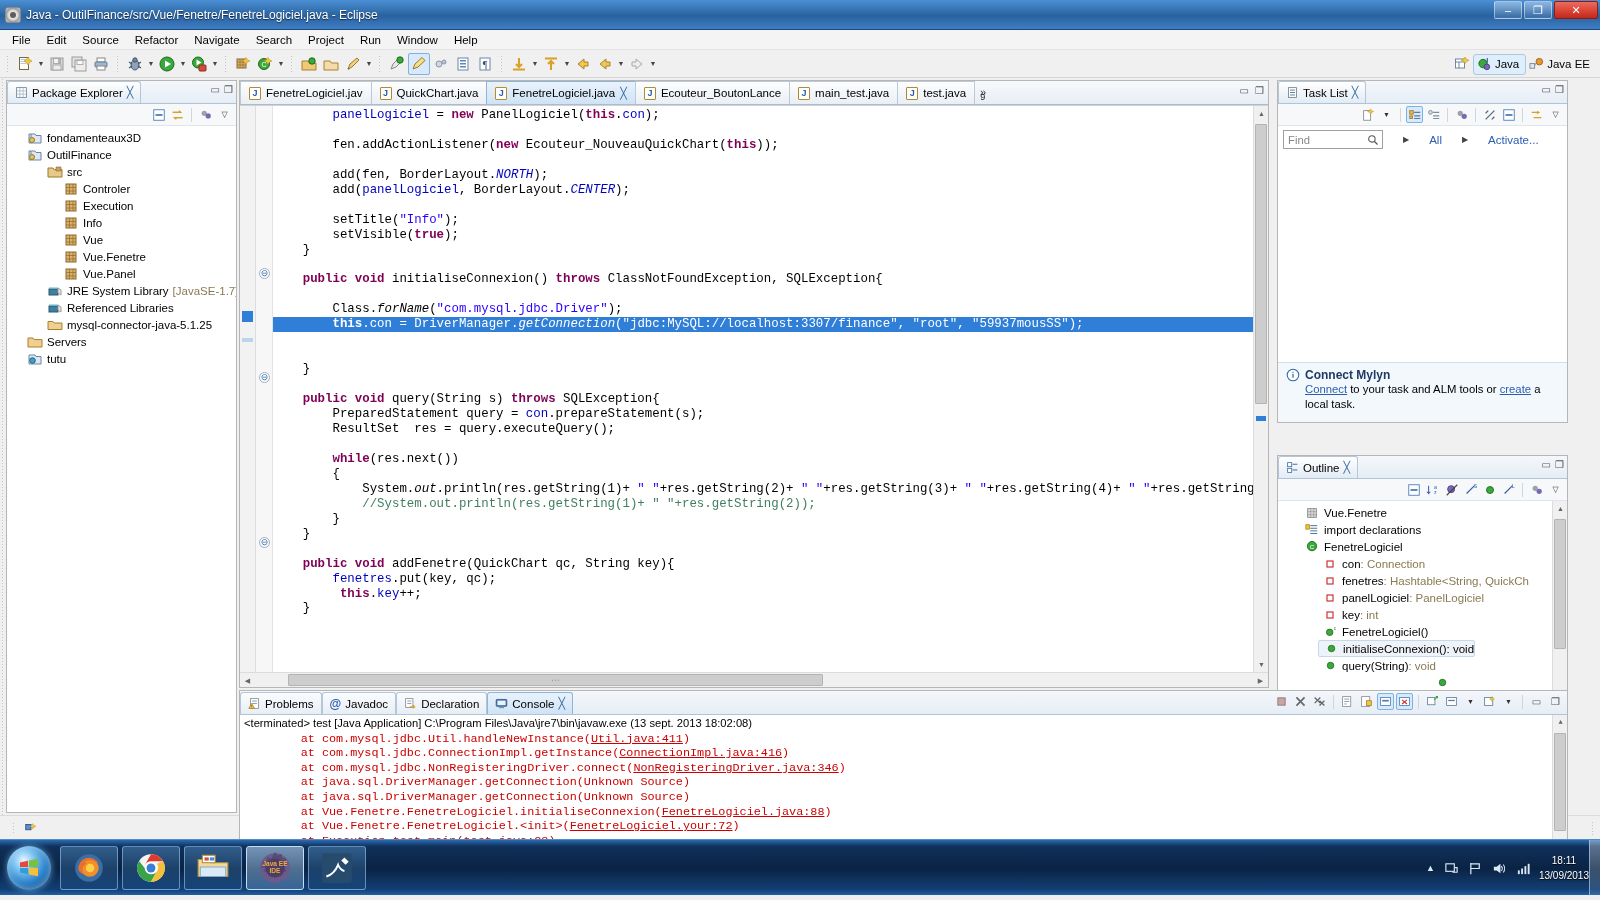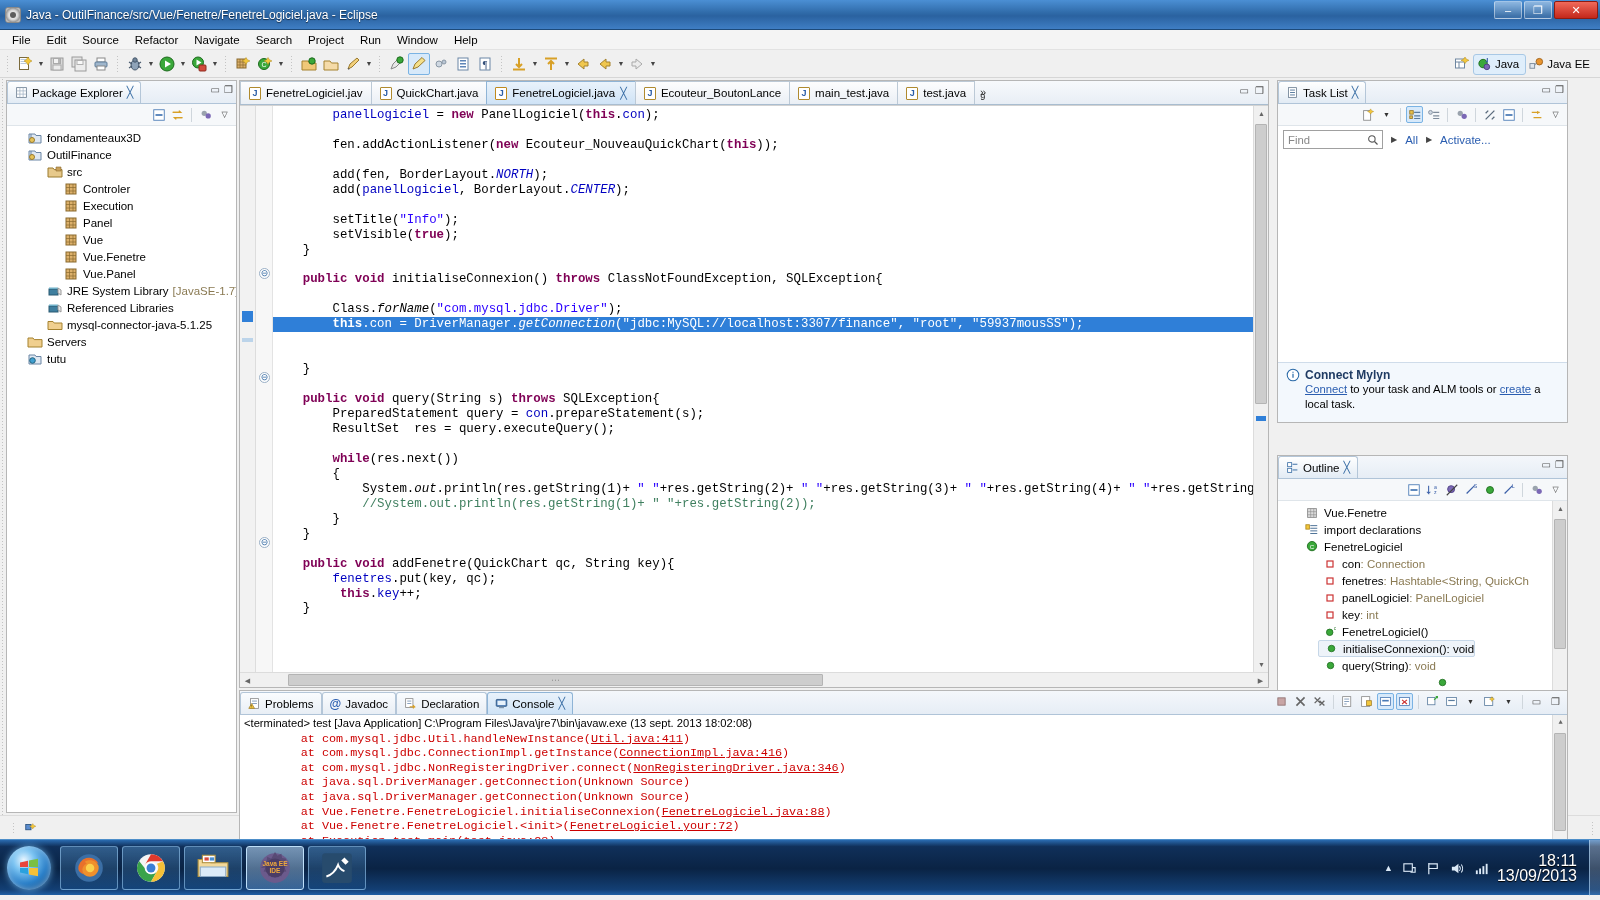--- a/index.html
+++ b/index.html
@@ -189,21 +189,21 @@
      display:flex;align-items:center;justify-content:center;
   }
   .tbitem{
      width:58px;height:44px; margin-left:4px;
      border:1px solid rgba(160,210,250,.55); border-radius:3px;
      background:linear-gradient(to bottom,rgba(120,190,245,.32),rgba(30,90,150,.22));
      display:flex;align-items:center;justify-content:center;
   }
   #tray{ position:absolute; right:0; top:0; height:56px; display:flex; align-items:center; }
   #tray .ticons{ display:flex; align-items:center; gap:9px; padding-right:8px; color:#dbe9f7;}
-  #clock{ color:#fff; font-size:16px; text-align:right; line-height:15px; padding-right:12px; text-shadow:0 1px 1px #000;}
+  #clock{ color:#fff; font-size:10px; text-align:center; line-height:15px; text-shadow:0 1px 1px #000;}
   #showdesk{ width:11px;height:56px;
      background:linear-gradient(to bottom,rgba(255,255,255,.34),rgba(255,255,255,.08));
      border-left:1px solid rgba(180,220,255,.6);}
 </style>
 </head>
 <body>
 
 <div id="titlebar">
   <div class="tb-icon"></div>
   <div class="tb-title">Java - OutilFinance/src/Vue/Fenetre/FenetreLogiciel.java - Eclipse</div>
@@ -501,21 +501,21 @@
           </span>
         <span>Execution</span>
       </div>
       <div class="trow" style="padding-left:56px;">
         <span class="ticon">
             <svg width="16" height="16" viewBox="0 0 16 16">
               <rect x="3" y="3" width="10" height="10" fill="#dcb06a" stroke="#8a6a2e"></rect>
               <path d="M3 6.5h10M3 10h10M6.5 3v10M10 3v10" stroke="#8a6a2e" stroke-width=".7"></path>
             </svg>
           </span>
-        <span>Panel</span>
+        <span>Info</span>
       </div>
       <div class="trow" style="padding-left:56px;">
         <span class="ticon">
             <svg width="16" height="16" viewBox="0 0 16 16">
               <rect x="3" y="3" width="10" height="10" fill="#dcb06a" stroke="#8a6a2e"></rect>
               <path d="M3 6.5h10M3 10h10M6.5 3v10M10 3v10" stroke="#8a6a2e" stroke-width=".7"></path>
             </svg>
           </span>
         <span>Vue</span>
       </div>
@@ -739,21 +739,21 @@
       <div class="vsep"></div>
       <div class="vt-btn">
         <svg width="14" height="14" viewBox="0 0 16 16">
             <path d="M2 5 h9 M13 11 H4" stroke="#d8a026" stroke-width="1.6"></path>
             <path d="M8 3 l3 2 l-3 2" fill="#d8a026"></path>
           </svg>
       </div>
       <div class="vt-btn" style="font-size:8px;color:#444;">▽</div>
     </div>
     <div class="view-body">
-      <div style="display:flex;align-items:center;gap:8px;padding:4px 5px;">
+      <div style="display:flex;align-items:center;gap:20px;padding:4px 5px;">
         <div style="position:relative;width:100px;height:19px;border:1px solid #a0a0a0;background:#fff;display:flex;align-items:center;padding-left:4px;">
           <span style="color:#888;font-size:11.3px;">Find</span>
           <svg width="12" height="12" viewBox="0 0 16 16" style="position:absolute;right:3px;top:3px;">
               <circle cx="6.5" cy="6.5" r="4.3" fill="none" stroke="#555" stroke-width="1.4"></circle>
               <path d="M10 10 L14 14" stroke="#555" stroke-width="1.6"></path>
             </svg>
         </div>
         <span style="color:#444;font-size:8px;">▶</span>
         <span style="color:#2a5db0;font-size:11.5px;">All</span>
         <span style="color:#444;font-size:8px;">▶</span>

